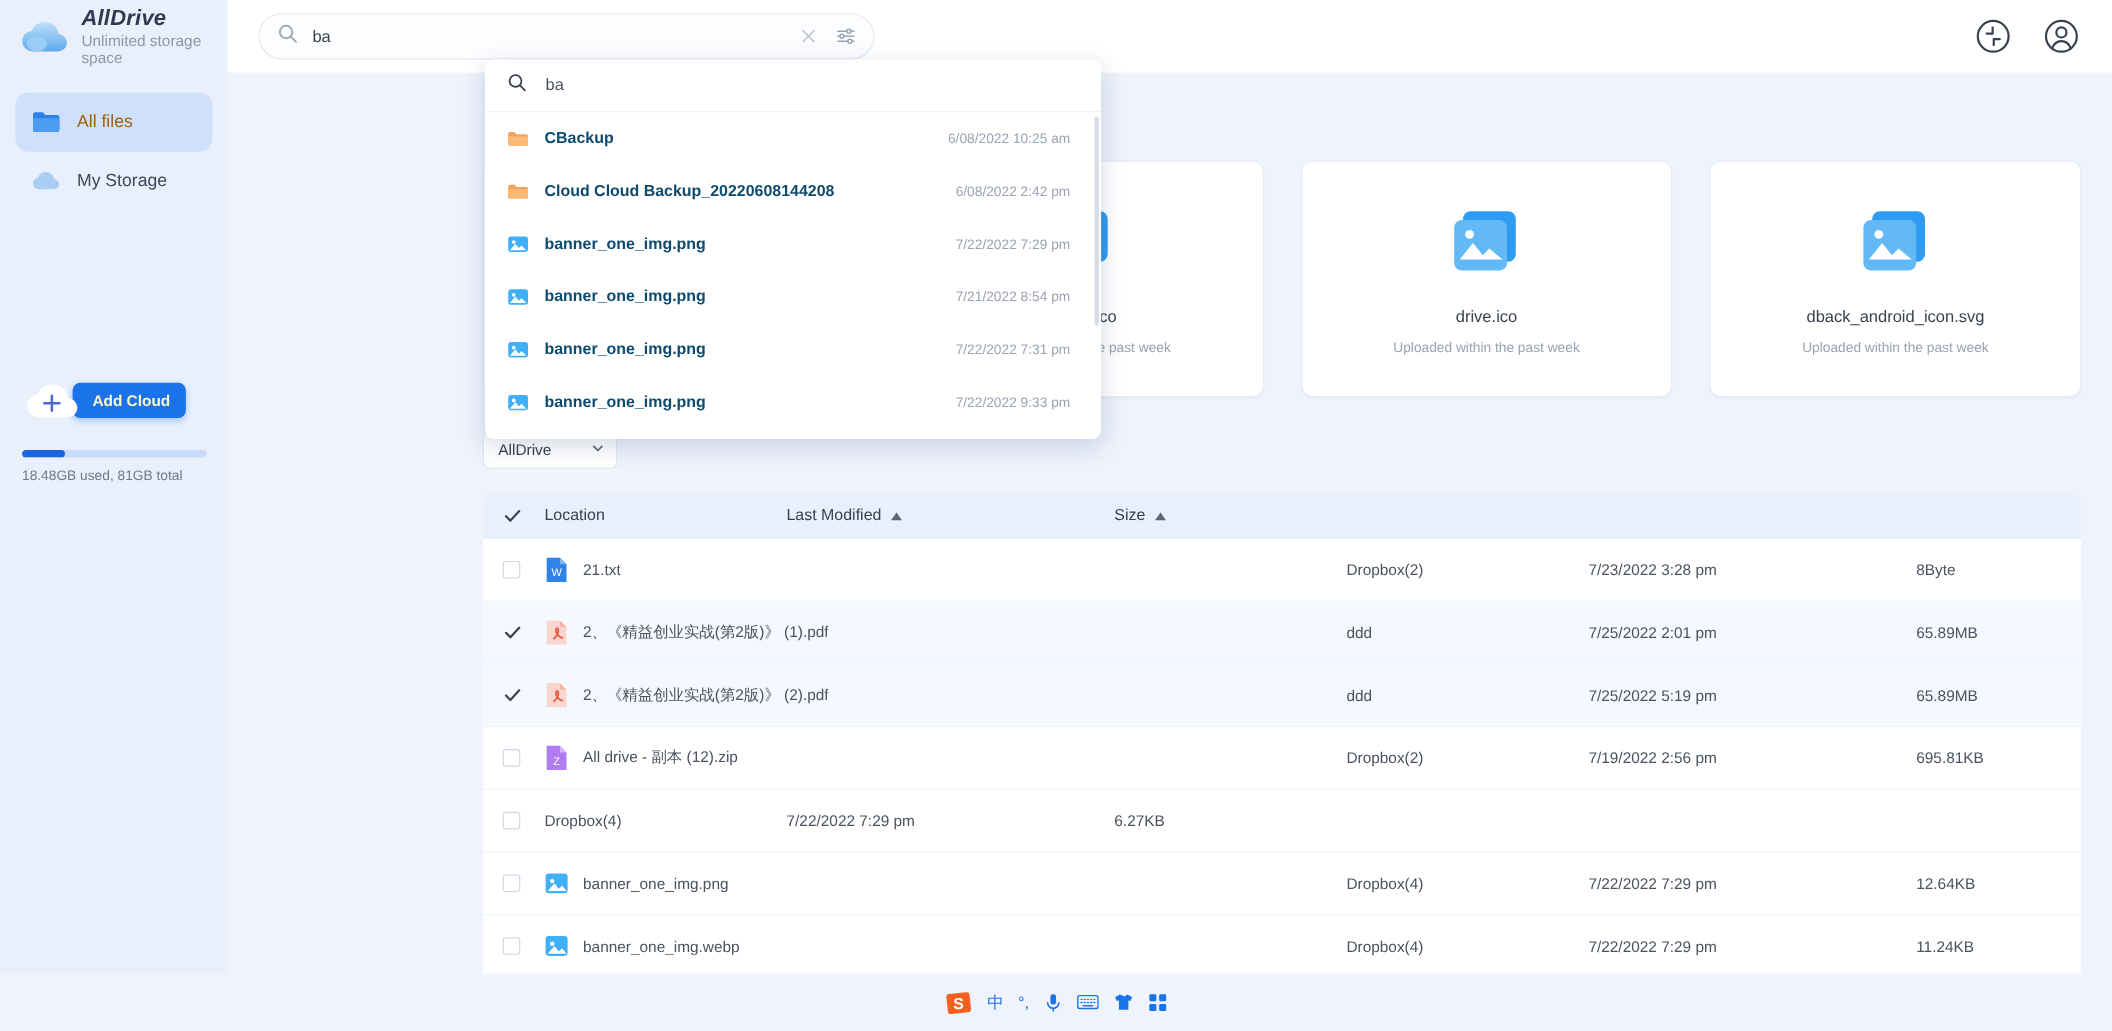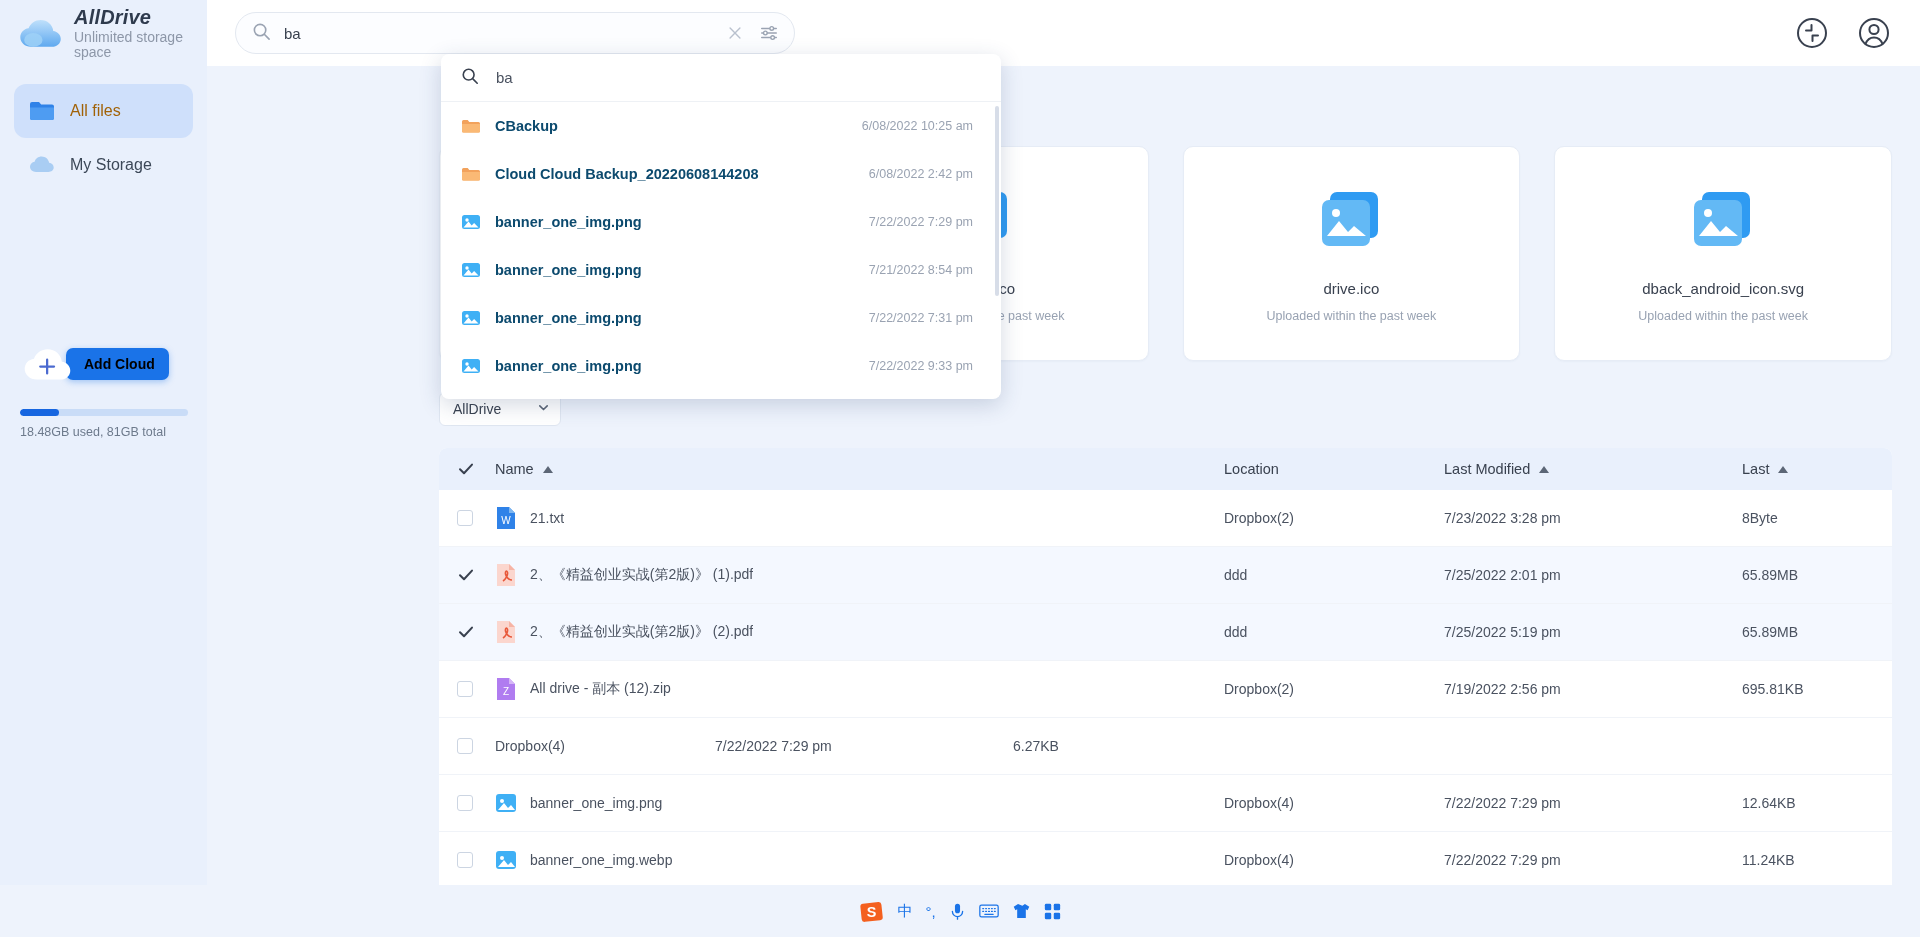--- a/index.html
+++ b/index.html
@@ -52,21 +52,21 @@
 
   .add-cloud-wrap {
     position: absolute; left: 22px; top: 345px;
     display: flex; align-items: center;
   }
   .add-cloud-cloud {
     width: 52px; height: 38px; position: relative; z-index: 2;
   }
   .add-cloud-tag {
     position: relative; left: -8px;
-    background: #1a73e8; color: #000000;
+    background: #1a73e8; color: #fef9c3;
     font-size: 14px; font-weight: bold;
     padding: 8px 14px 8px 18px;
     border-radius: 7px;
     box-shadow: 0 2px 6px rgba(26,115,232,.35);
     white-space: nowrap;
   }
   .storage {
     position: absolute; left: 20px; bottom: 498px; width: 168px;
   }
   .storage-bar {
@@ -385,36 +385,30 @@
     </div>
 
     <div class="tablewrap">
 
       <div class="t-head">
         <span class="c-check">
           <svg class="check-mark" viewBox="0 0 18 18" width="18" height="18">
             <path d="M3 9.3l4 4L15 4.6" fill="none" stroke="#39414f" stroke-width="2" stroke-linecap="round" stroke-linejoin="round"></path>
           </svg>
         </span>
-        <span class="c-name">
-          <span class="hdr-sort">
-            <span>Name</span>
-            <i class="tri"></i>
-          </span>
-        </span>
         <span class="c-loc">Location</span>
         <span class="c-mod">
           <span class="hdr-sort">
             <span>Last Modified</span>
             <i class="tri"></i>
           </span>
         </span>
         <span class="c-size">
           <span class="hdr-sort">
-            <span>Last</span>
+            <span>Size</span>
             <i class="tri"></i>
           </span>
         </span>
       </div>
 
       <div class="t-row">
         <span class="c-check">
             <i class="cb"></i>
           </span>
         <span class="c-name">

